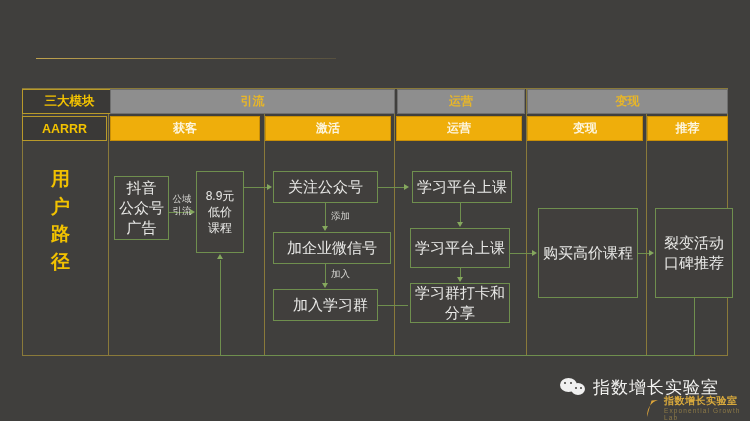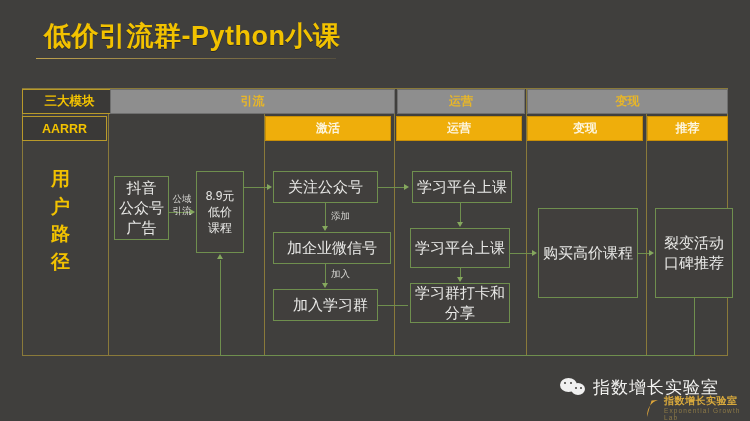--- a/index.html
+++ b/index.html
@@ -106,40 +106,40 @@
   #logo-txt{display:flex;flex-direction:column;line-height:1;}
   #logo-cn{color:#d8a93c;font-size:10px;font-weight:bold;letter-spacing:.5px;}
   #logo-en{color:#8f7churn;}
   #logo-en{color:#8d7a47;font-size:6.5px;letter-spacing:1.1px;margin-top:2px;}
 </style>
 </head>
 <body>
 
 <div id="slide">
 
-  <div id="title">低价引流群-Python小课</div>
   <div id="title-rule"></div>
 
   <div id="frame">
     <div class="vdiv" style="left:85px;height:100%;"></div>
     <div class="vdiv" style="left:241px;height:100%;"></div>
     <div class="vdiv" style="left:371px;height:100%;"></div>
     <div class="vdiv" style="left:503px;height:100%;"></div>
     <div class="vdiv" style="left:623px;height:100%;"></div>
   </div>
 
   <div class="hdr-row" id="mod-row" style="width:706px;">
     <div class="cell cell-left" style="left:0;width:95px;">三大模块</div>
     <div class="cell cell-grey" style="left:88px;width:285px;">引流</div>
     <div class="cell cell-grey" style="left:375px;width:128px;">运营</div>
     <div class="cell cell-grey" style="left:505px;width:201px;">变现</div>
   </div>
 
   <div class="hdr-row" id="aarrr-row" style="width:660px;">
     <div class="cell cell-left" style="left:0;width:85px;">AARRR</div>
+    <div class="cell cell-yellow" style="left:88px;width:150px;">获客</div>
     <div class="cell cell-yellow" style="left:243px;width:126px;">激活</div>
     <div class="cell cell-yellow" style="left:374px;width:126px;">运营</div>
     <div class="cell cell-yellow" style="left:505px;width:116px;">变现</div>
     <div class="cell cell-yellow" style="left:625px;width:81px;">推荐</div>
   </div>
 
   <div id="userpath">
     <div>用</div>
     <div>户</div>
     <div>路</div>

